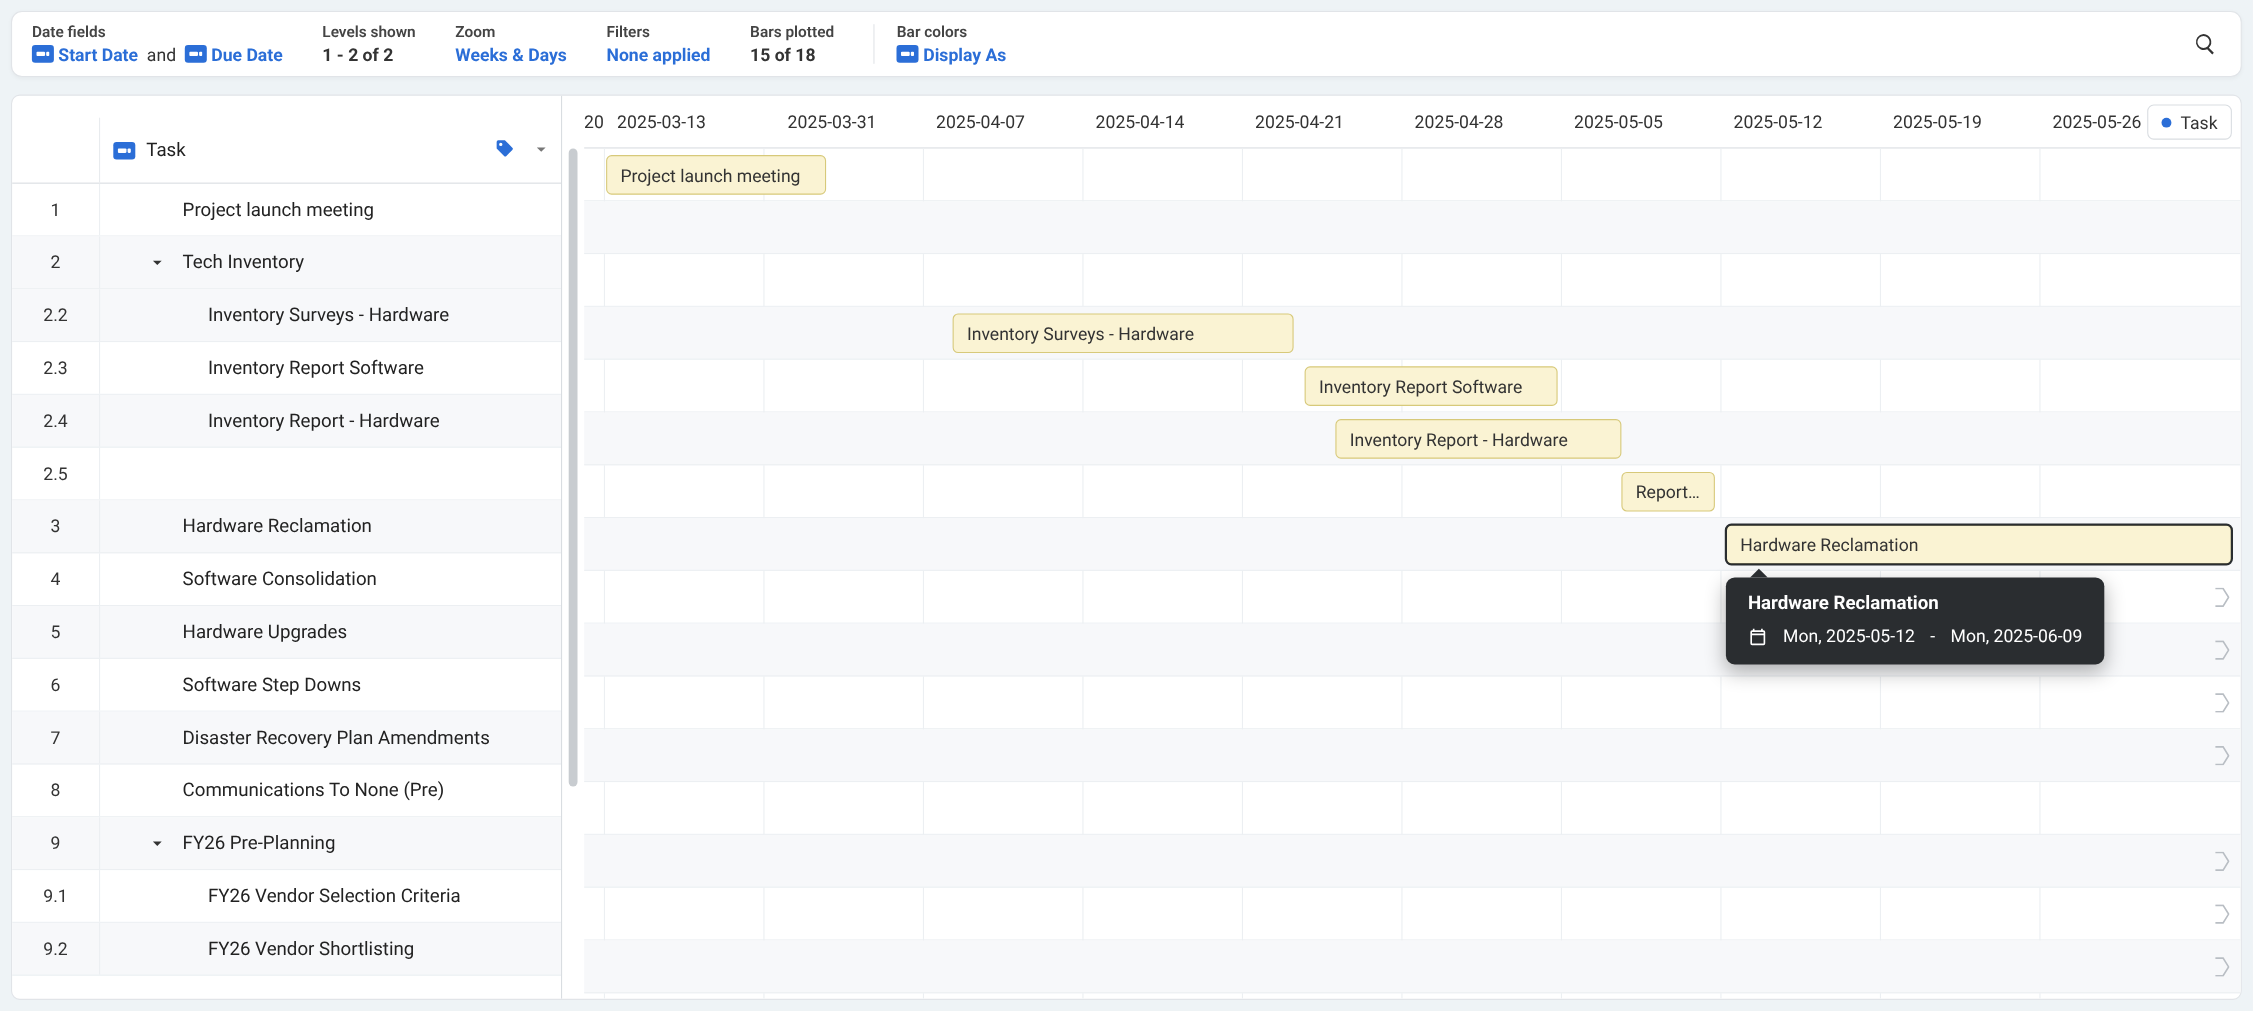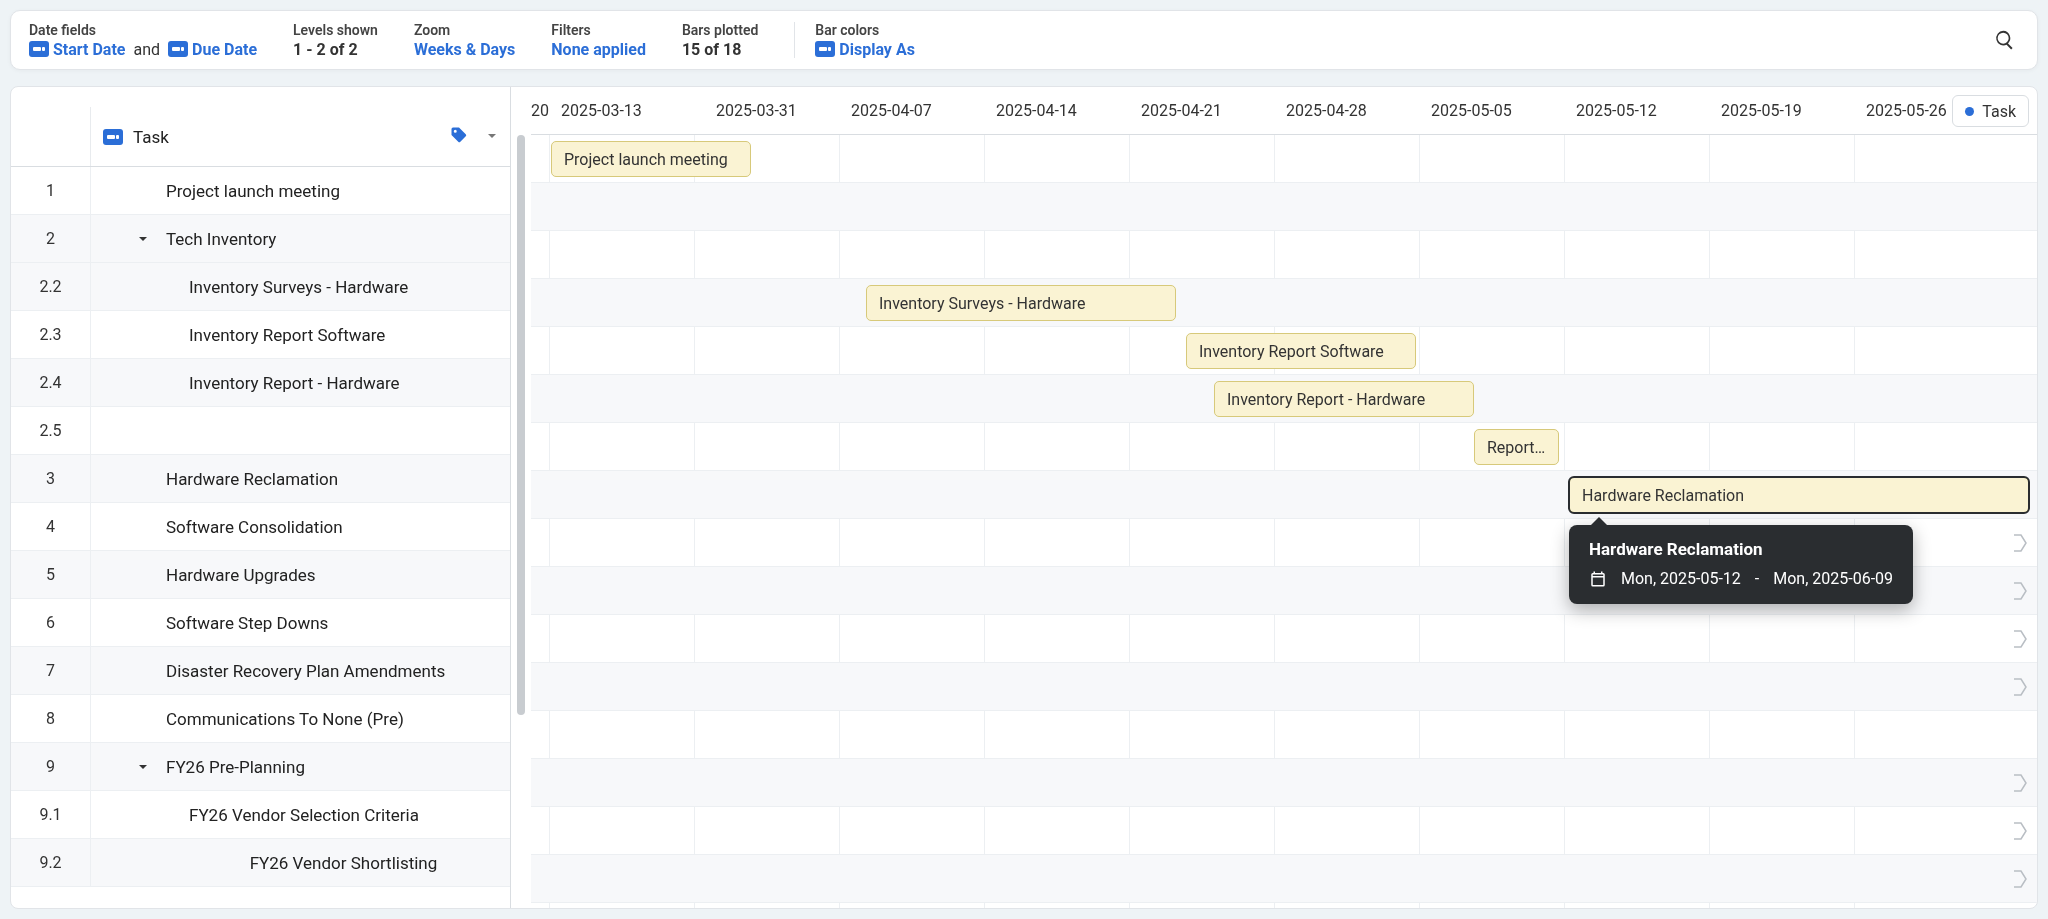--- a/index.html
+++ b/index.html
@@ -239,21 +239,21 @@
           </div>
         </div>
         <div class="row">
           <div class="rn">9.1</div>
           <div class="cell" style="padding-left: 98px;">
             <span>FY26 Vendor Selection Criteria</span>
           </div>
         </div>
         <div class="row alt">
           <div class="rn">9.2</div>
-          <div class="cell" style="padding-left: 98px; justify-content: center;">
+          <div class="cell" style="padding-left: 98px;">
             <span>FY26 Vendor Shortlisting</span>
           </div>
         </div>
       </div>
   </div>
 
   <div class="scrollbar">
     <div class="thumb"></div>
   </div>
 

